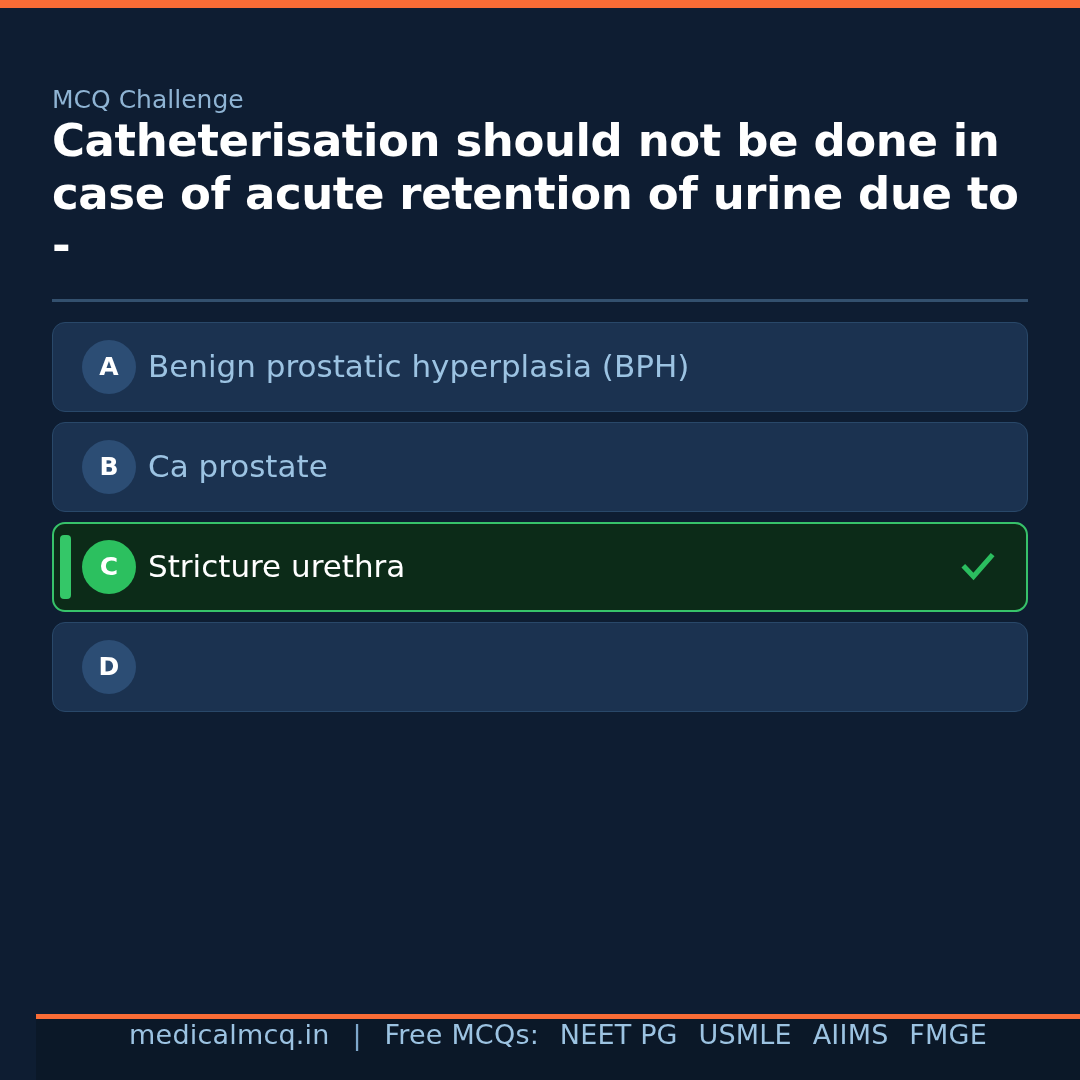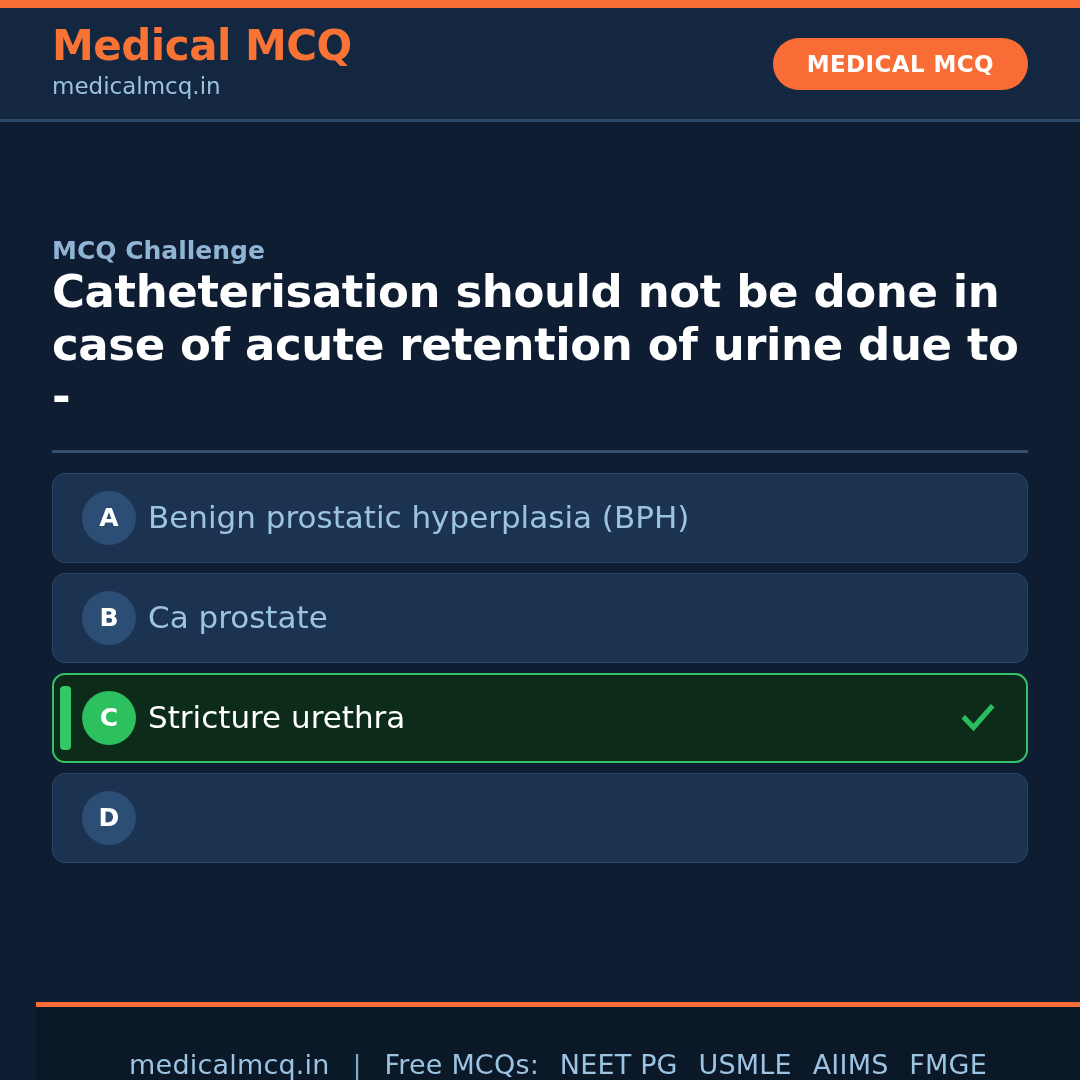--- a/index.html
+++ b/index.html
@@ -72,25 +72,24 @@
 
   
   .main {
     flex: 1 1 auto;
     padding: 0 52px;
     display: flex;
     flex-direction: column;
     position: relative;
   }
   .kicker {
-    margin-top: 114px;
+    margin-top: 77px;
     font-size: 25px;
     color: #8FB4D4;
     line-height: 1.2;
-    font-weight: bold;
   }
   .question {
     font-size: 45px;
     font-weight: bold;
     color: #FFFFFF;
     line-height: 1.17;
     letter-spacing: -0.4px;
     max-width: 990px;
   }
   .divider {
@@ -167,26 +166,26 @@
   .option.correct .opt-text {
     color: #FFFFFF;
   }
   .option.correct .check {
     display: block;
   }
 
   
   .footer {
     flex: 0 0 auto;
-    height: 78px;
+    height: 66px;
     background: #0B1828;
     border-top: 5px solid #F96C36;
     box-sizing: border-box;
     display: flex;
-    align-items: flex-end;
+    align-items: flex-start;
     justify-content: center;
     margin-left: 36px;
   }
   .footer-text {
     font-size: 27px;
     color: #9CC3E2;
     letter-spacing: 0.2px;
     white-space: nowrap;
   }
   .footer-sep {
@@ -195,27 +194,20 @@
   }
   .footer-exam { padding-left: 12px; }
 </style>
 </head>
 <body>
 
 <div class="page">
 
   <div class="top-bar"></div>
 
-  <div class="header">
-    <div class="brand-block">
-      <div class="brand-title">Medical MCQ</div>
-      <div class="brand-sub">medicalmcq.in</div>
-    </div>
-    <div class="header-badge">MEDICAL MCQ</div>
-  </div>
 
   <div class="main">
     <div class="kicker">MCQ Challenge</div>
     <div class="question">Catheterisation should not be done in case of acute retention of urine due to -</div>
     <div class="divider"></div>
 
     <div class="options">
 
       <div class="option">
         <div class="badge">A</div>

